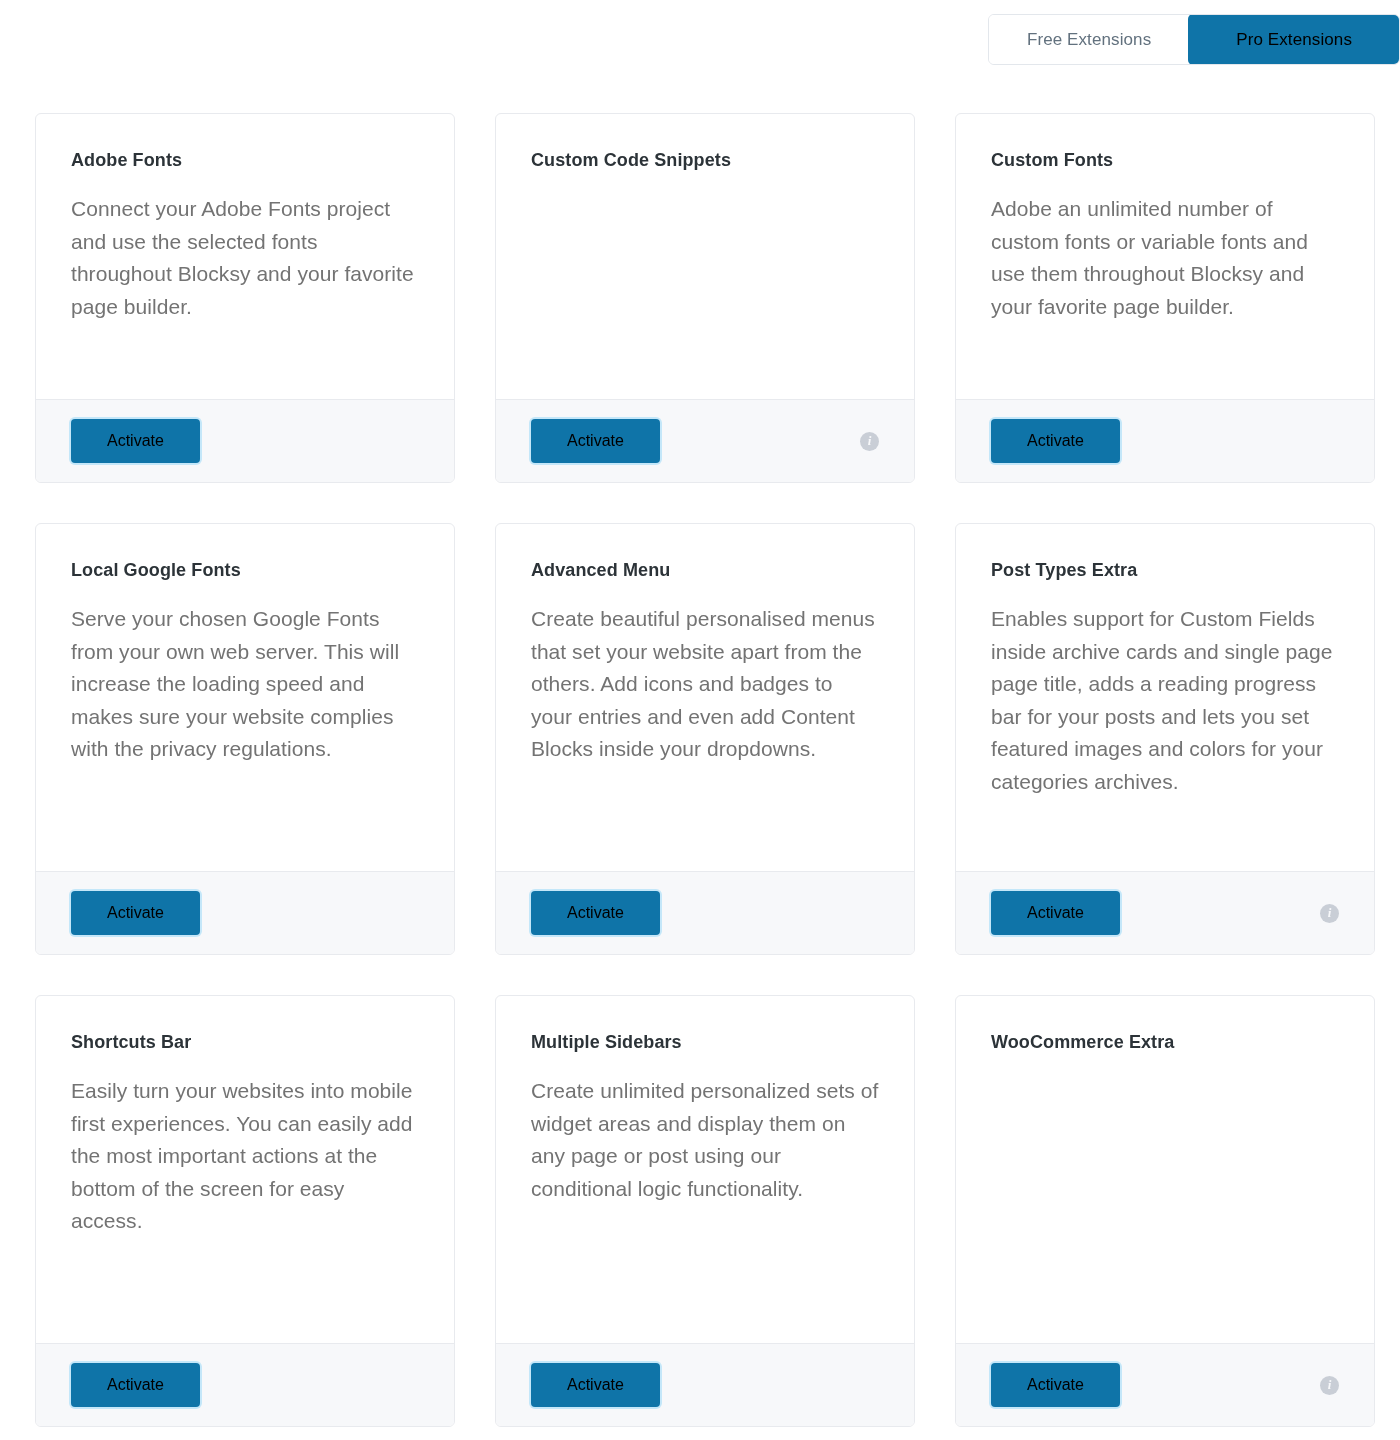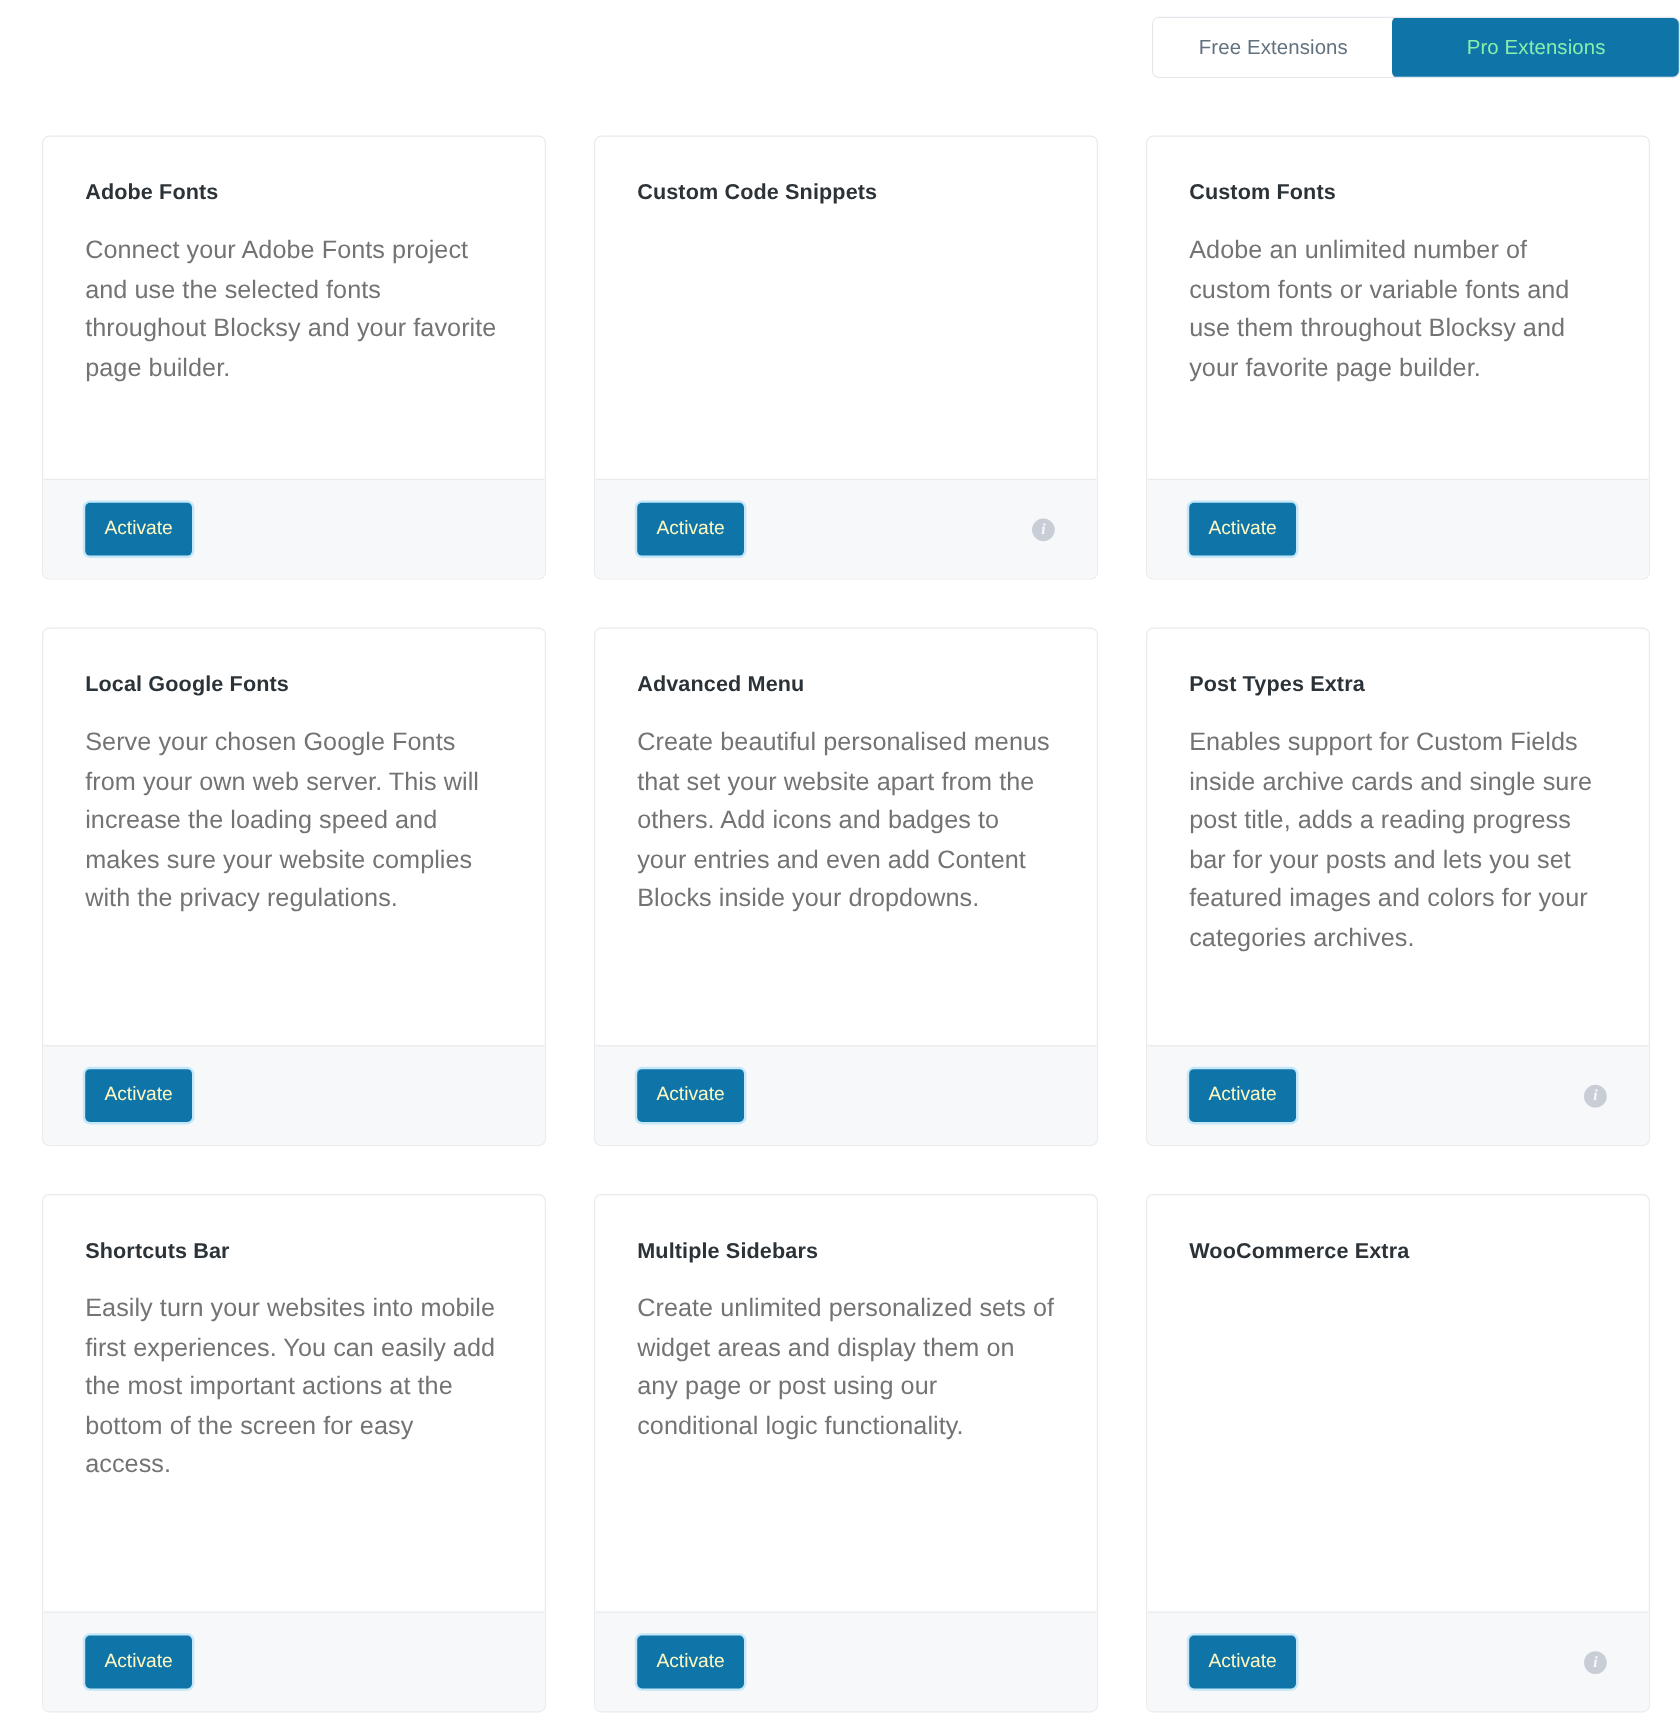--- a/index.html
+++ b/index.html
@@ -34,24 +34,24 @@
     padding: 16px 38px;
     color: #62717e;
     background: #ffffff;
     cursor: pointer;
     user-select: none;
     white-space: nowrap;
     letter-spacing: .1px;
   }
   .tab.active {
     background: #0f74a8;
-    color: #86efac;
+    color: #000000;
     border-radius: 5px;
     margin: -1px;
-    padding: 17px 62px;
+    padding: 17px 48px;
   }
 
   
   .grid {
     display: grid;
     grid-template-columns: repeat(3, 420px);
     column-gap: 40px;
     row-gap: 40px;
     padding: 48px 35px 0 35px;
     box-sizing: border-box;
@@ -94,27 +94,27 @@
     border-top: 1px solid #e8eaee;
     padding: 19px 35px;
     display: flex;
     align-items: center;
     justify-content: space-between;
     min-height: 52px;
     box-sizing: border-box;
   }
   .activate-btn {
     background: #0f74a8;
-    color: #fef9c3;
+    color: #000000;
     border: none;
     border-radius: 4px;
     font-family: "Liberation Sans", sans-serif;
     font-size: 16px;
     line-height: 1;
-    padding: 14px 16px;
+    padding: 14px 36px;
     cursor: pointer;
     box-shadow: 0 0 0 2px rgba(100, 200, 245, .35);
   }
   .info-icon {
     width: 19px;
     height: 19px;
     border-radius: 50%;
     background: #c9ced6;
     color: #f7f8fa;
     display: inline-flex;
@@ -185,21 +185,21 @@
         <p class="card-desc">Create beautiful personalised menus that set your website apart from the others. Add icons and badges to your entries and even add Content Blocks inside your dropdowns.</p>
       </div>
       <div class="card-footer">
         <button class="activate-btn">Activate</button>
         <span class="info-spacer"></span>
       </div>
     </div>
     <div class="card tall">
       <div class="card-body">
         <h3 class="card-title">Post Types Extra</h3>
-        <p class="card-desc">Enables support for Custom Fields inside archive cards and single sure post title, adds a reading progress bar for your posts and lets you set featured images and colors for your categories archives.</p>
+        <p class="card-desc">Enables support for Custom Fields inside archive cards and single page page title, adds a reading progress bar for your posts and lets you set featured images and colors for your categories archives.</p>
       </div>
       <div class="card-footer">
         <button class="activate-btn">Activate</button>
         <span class="info-icon">i</span>
       </div>
     </div>
     <div class="card tall">
       <div class="card-body">
         <h3 class="card-title">Shortcuts Bar</h3>
         <p class="card-desc">Easily turn your websites into mobile first experiences. You can easily add the most important actions at the bottom of the screen for easy access.</p>

